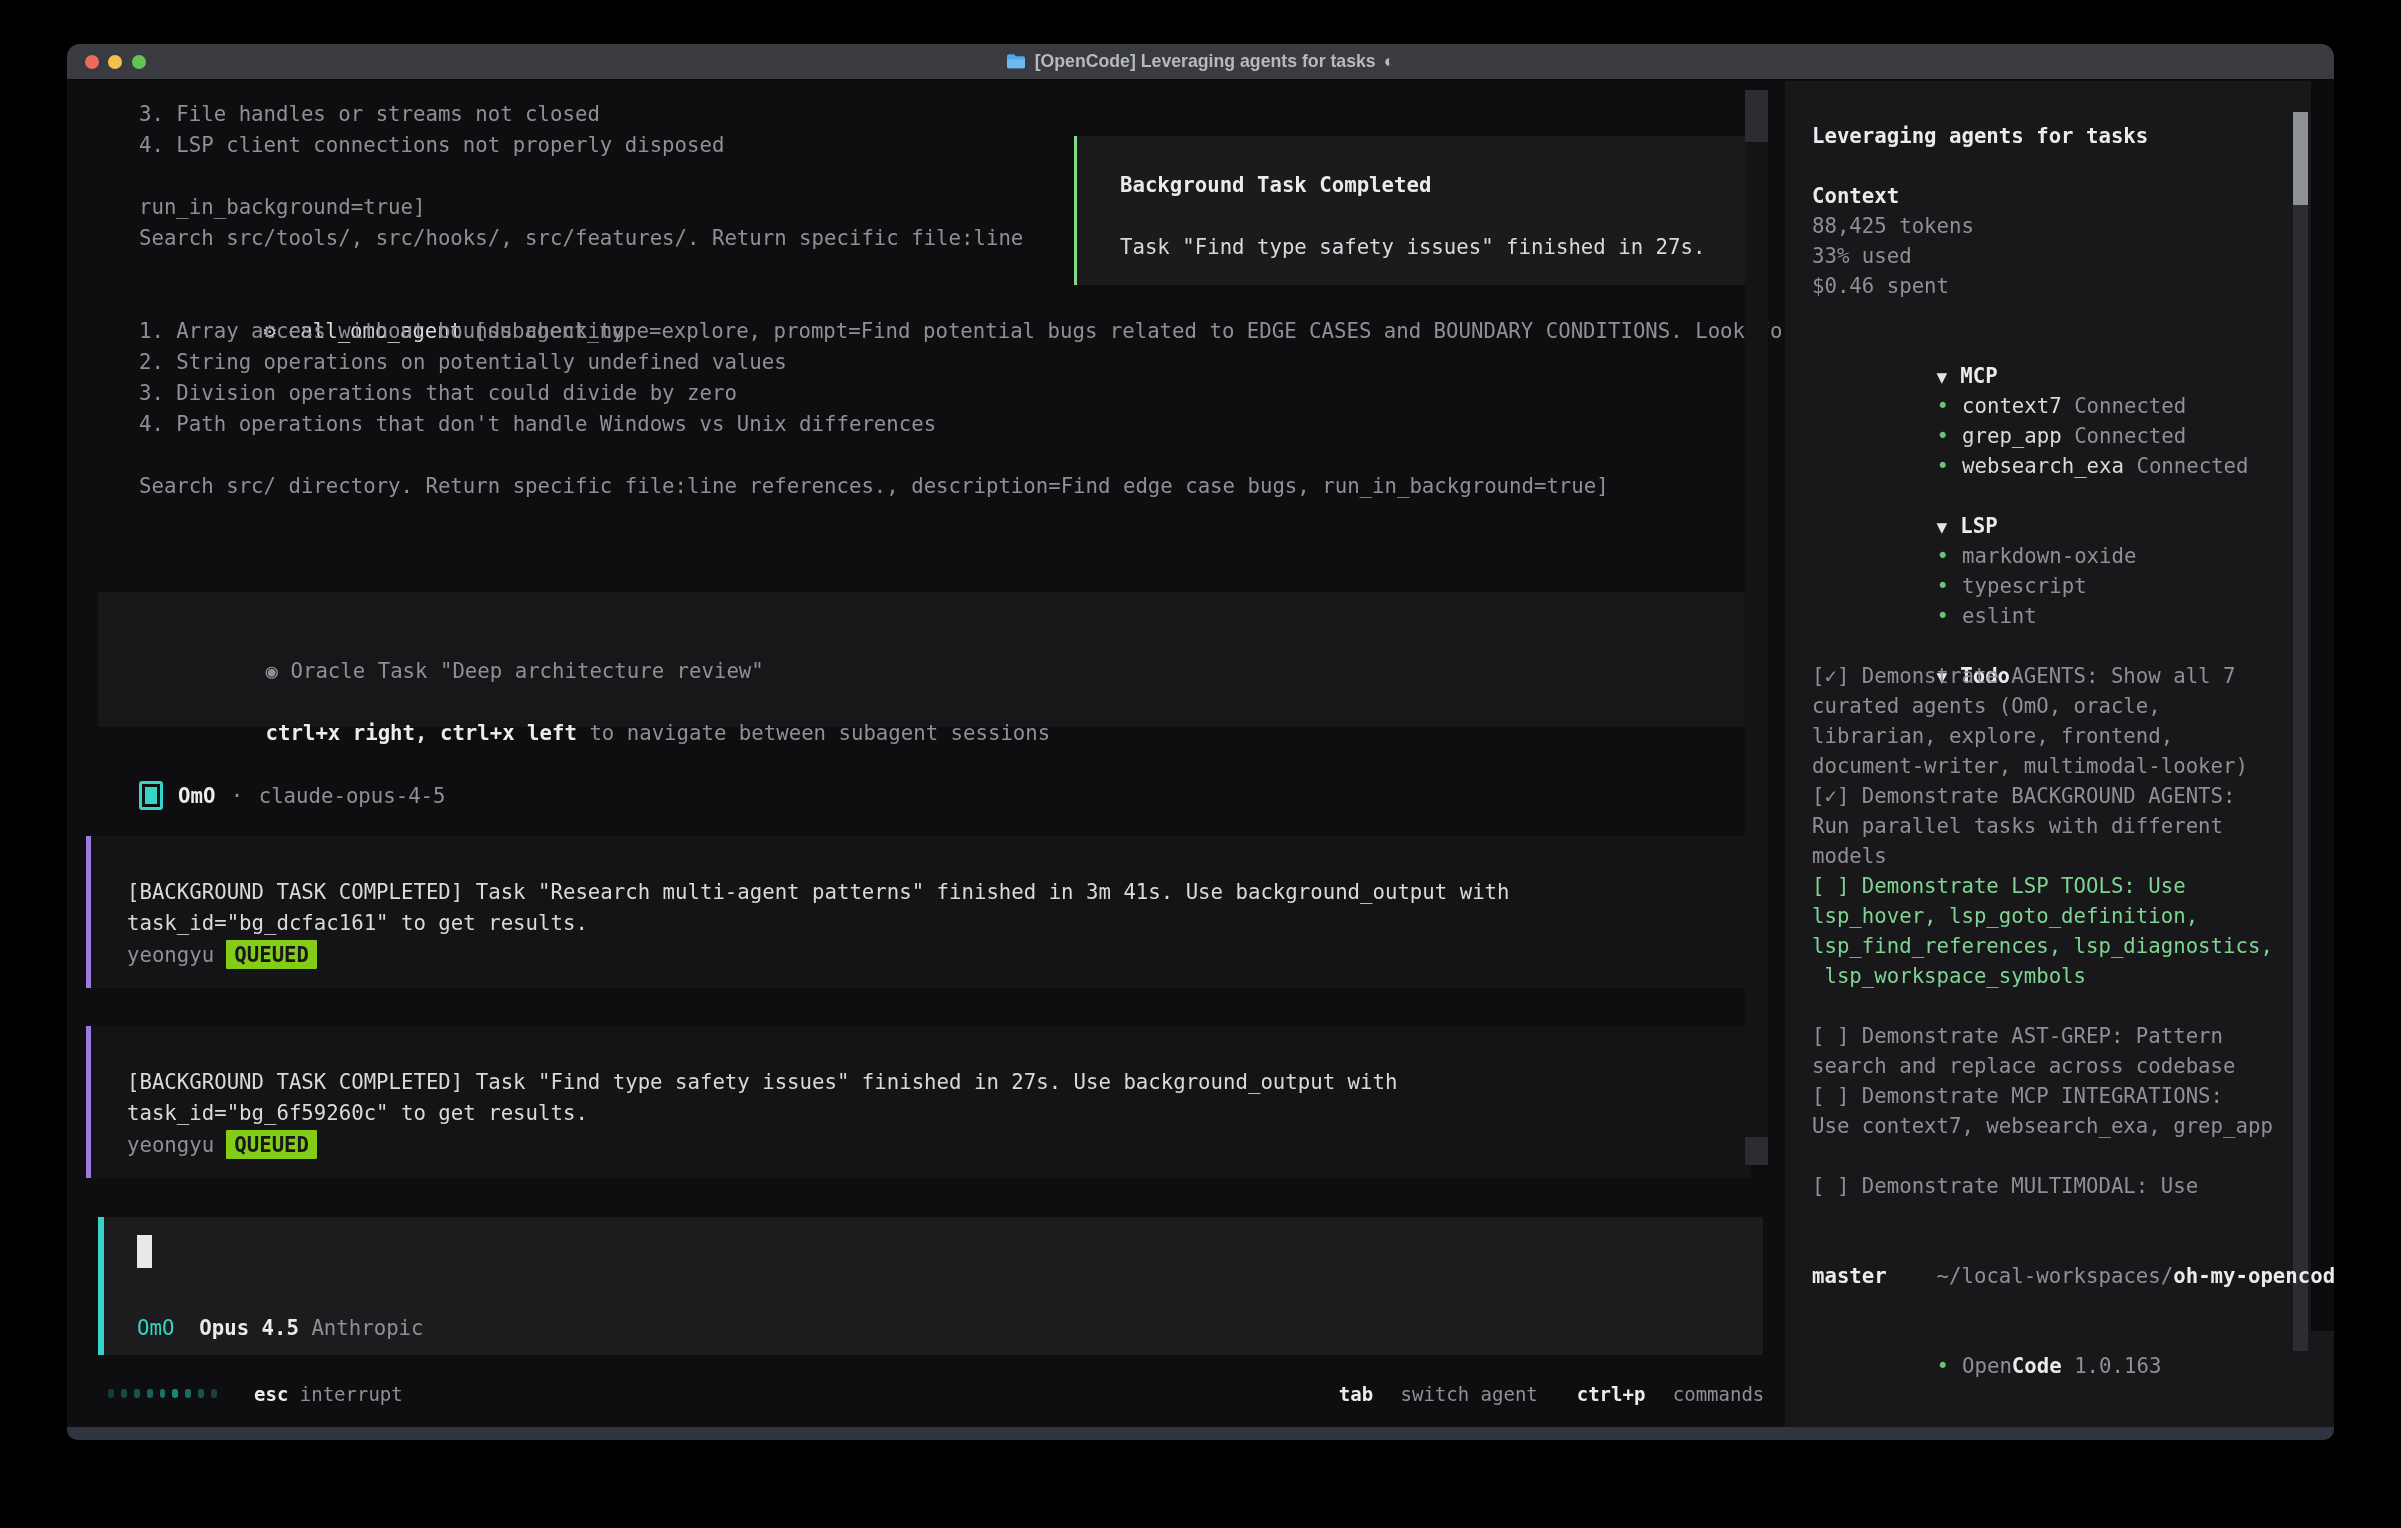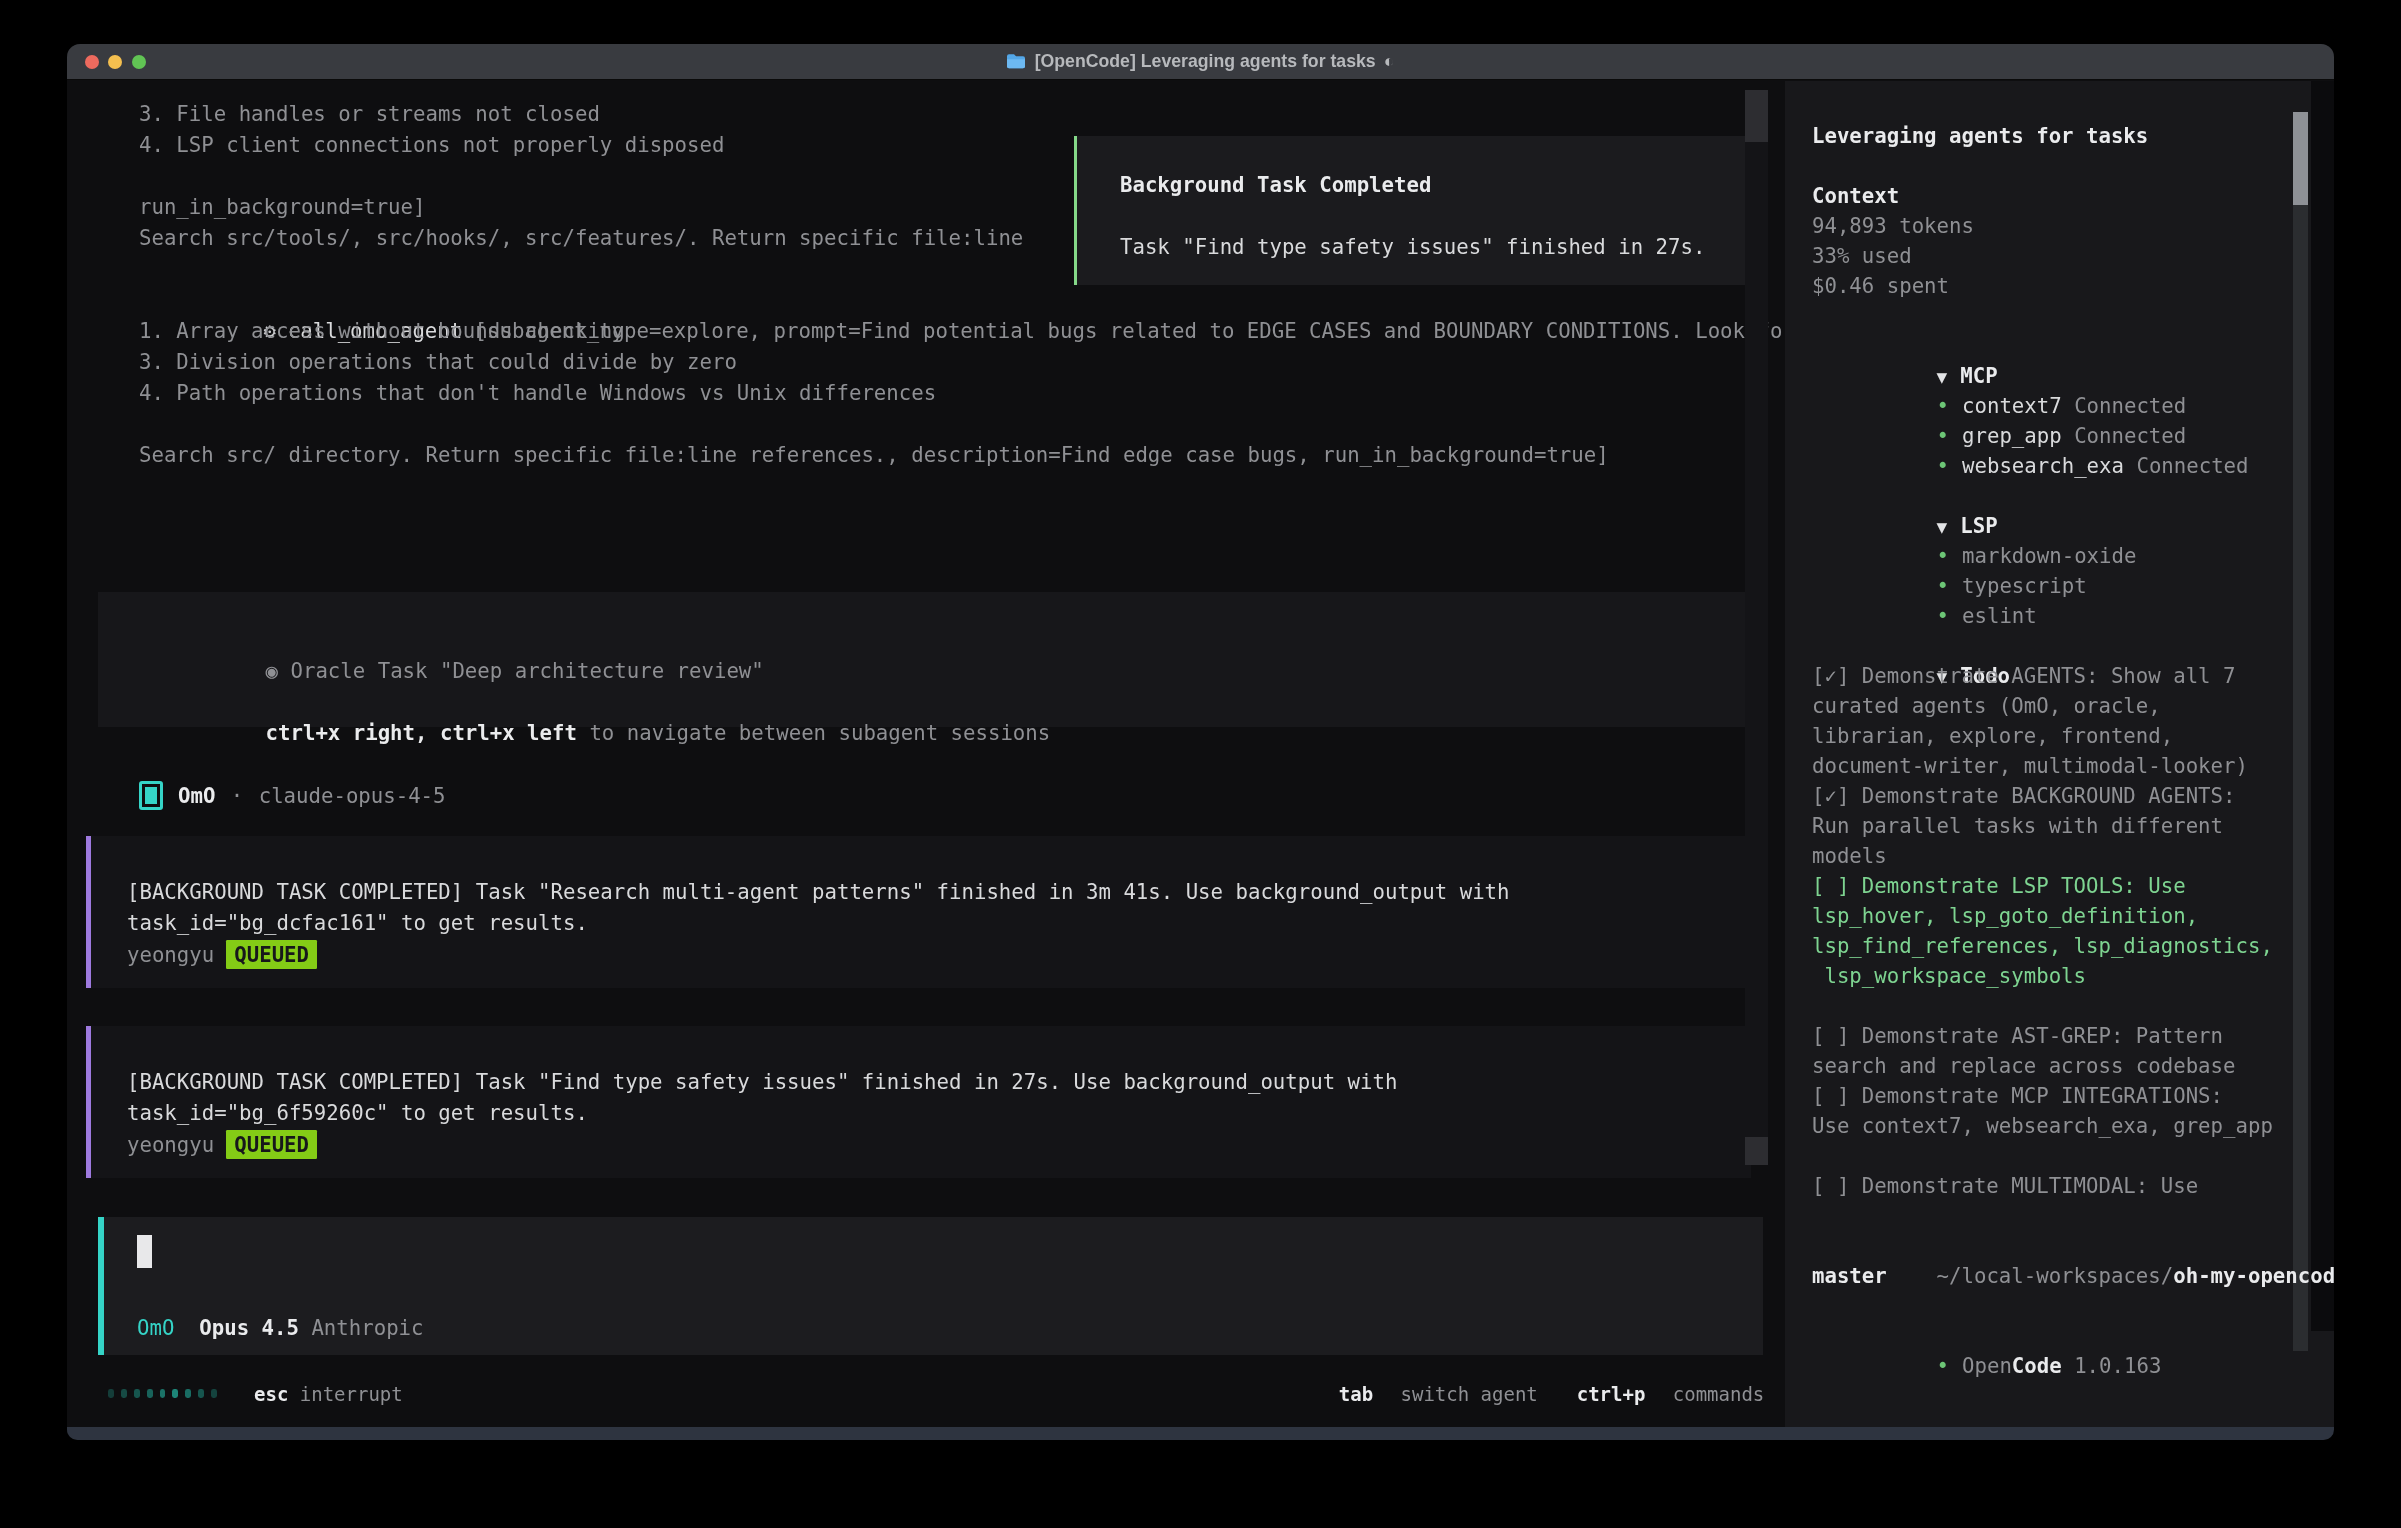--- a/index.html
+++ b/index.html
@@ -144,20 +144,21 @@
         <div class="tline"></div>
         <div class="tline gray">run_in_background=true]</div>
         <div class="tline gray">Search src/tools/, src/hooks/, src/features/. Return specific file:line</div>
       </div>
 
       <div class="toolcall">
         <div class="tline">
           <span class="gear">⚙</span><span class="tool-name">call_omo_agent</span><span class="tool-args">[subagent_type=explore, prompt=Find potential bugs related to EDGE CASES and BOUNDARY CONDITIONS. Look for</span>
         </div>
         <div class="tline gray">1. Array access without bounds checking</div>
+        <div class="tline gray">2. String operations on potentially undefined values</div>
         <div class="tline gray">3. Division operations that could divide by zero</div>
         <div class="tline gray">4. Path operations that don't handle Windows vs Unix differences</div>
         <div class="tline"></div>
         <div class="tline gray">Search src/ directory. Return specific file:line references., description=Find edge case bugs, run_in_background=true]</div>
       </div>
 
       <div class="notif">
         <div class="tline white-b">Background Task Completed</div>
         <div class="tline"></div>
         <div class="tline bright">Task "Find type safety issues" finished in 27s.</div>
@@ -229,21 +230,21 @@
     <div class="sidebar">
       <div class="side-edge"></div>
       <div class="side-scroll-track"></div>
       <div class="side-scroll-thumb"></div>
 
       <div class="side-inner">
         <div class="sline white-b">Leveraging agents for tasks</div>
         <div class="spacer"></div>
 
         <div class="sline sec-header">Context</div>
-        <div class="sline gray">94,893 tokens</div>
+        <div class="sline gray">88,425 tokens</div>
         <div class="sline gray">33% used</div>
         <div class="sline gray">$0.46 spent</div>
         <div class="spacer"></div>
 
         <div class="sline">
           <span class="tri">▼</span><span class="sec-header">MCP</span>
         </div>
         <div class="sline">
           <span class="bullet">•</span><span class="bright">context7</span><span> </span><span class="gray">Connected</span>
         </div>

